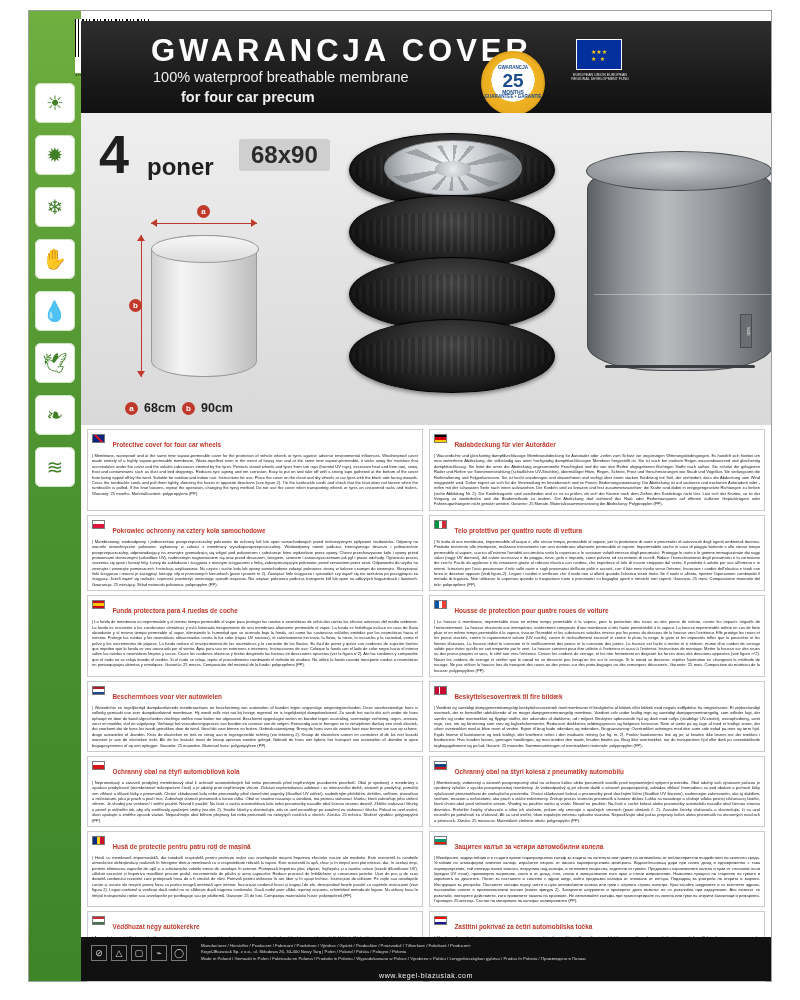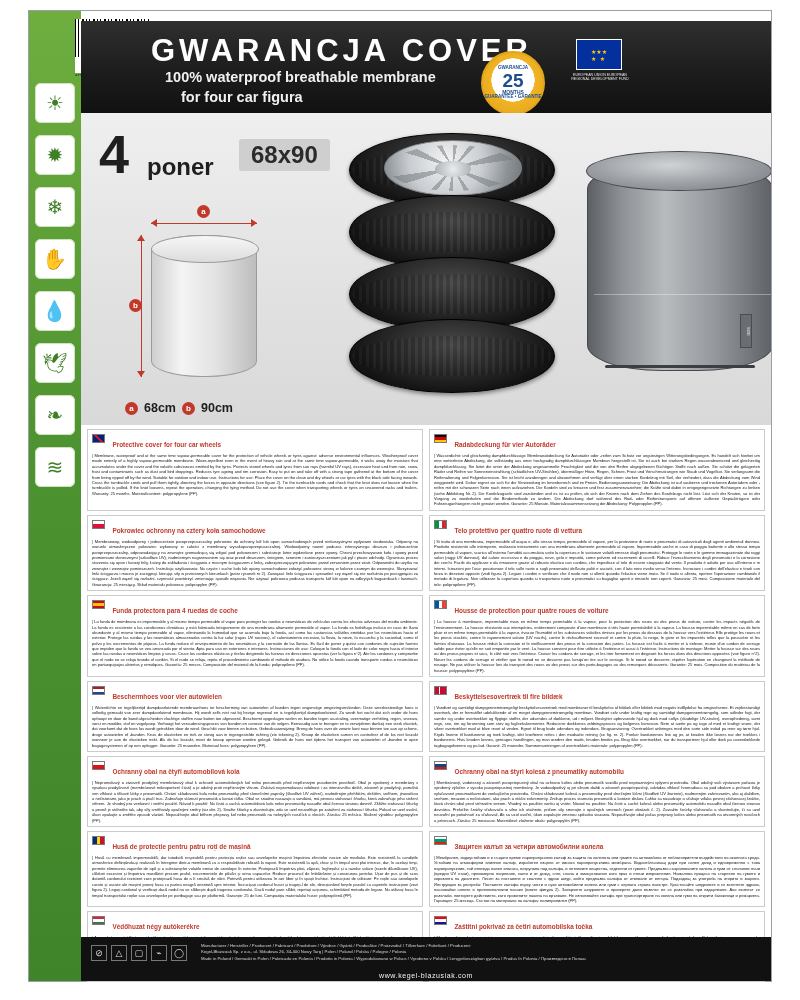--- a/index.html
+++ b/index.html
@@ -59,22 +59,22 @@
   .header {
     position:absolute; left:52px; top:10px; right:0; height:92px;
     background:linear-gradient(180deg,#2f2f2f 0%,#1b1b1b 60%,#111 100%);
     color:#fff;
   }
   .header h1 {
     margin:0; position:absolute; left:70px; top:12px;
     font-size:31px; letter-spacing:4px; font-weight:bold;
   }
   .header .sub1 {
-    position:absolute; left:84px; top:48px;
-    font-size:14.5px; font-weight:bold; color:#f0f0f0;
+    position:absolute; left:72px; top:48px;
+    font-size:14.5px; font-weight:normal; color:#f0f0f0;
   }
   .header .sub2 {
     position:absolute; left:100px; top:68px;
     font-size:14.5px; font-weight:bold; color:#f0f0f0;
   }
   .euflag {
     position:absolute; left:495px; top:18px; width:46px; height:31px;
     background:#03309c; border:1px solid #fff;
   }
   .euflag .stars {
@@ -299,21 +299,21 @@
 
     <div class="barcode">
       <div class="bars"></div>
       <div class="num">5904898896781</div>
     </div>
     <div class="arttxt" style="top:62px; font-size:4.2px;">art.nr 5-3432-248-3020</div>
 
     <div class="header">
       <h1>GWARANCJA COVER</h1>
       <div class="sub1">100% waterproof breathable membrane</div>
-      <div class="sub2">for four car figura</div>
+      <div class="sub2">for four car precum</div>
 
       <div class="euflag">
         <div class="stars">★★★<br>★&nbsp;&nbsp;★</div>
       </div>
       <div class="eutext">EUROPEAN UNION EUROPEAN REGIONAL DEVELOPMENT FUND</div>
 
     </div>
 
     <div class="badge">
       <div class="top">GWARANCJA</div>

